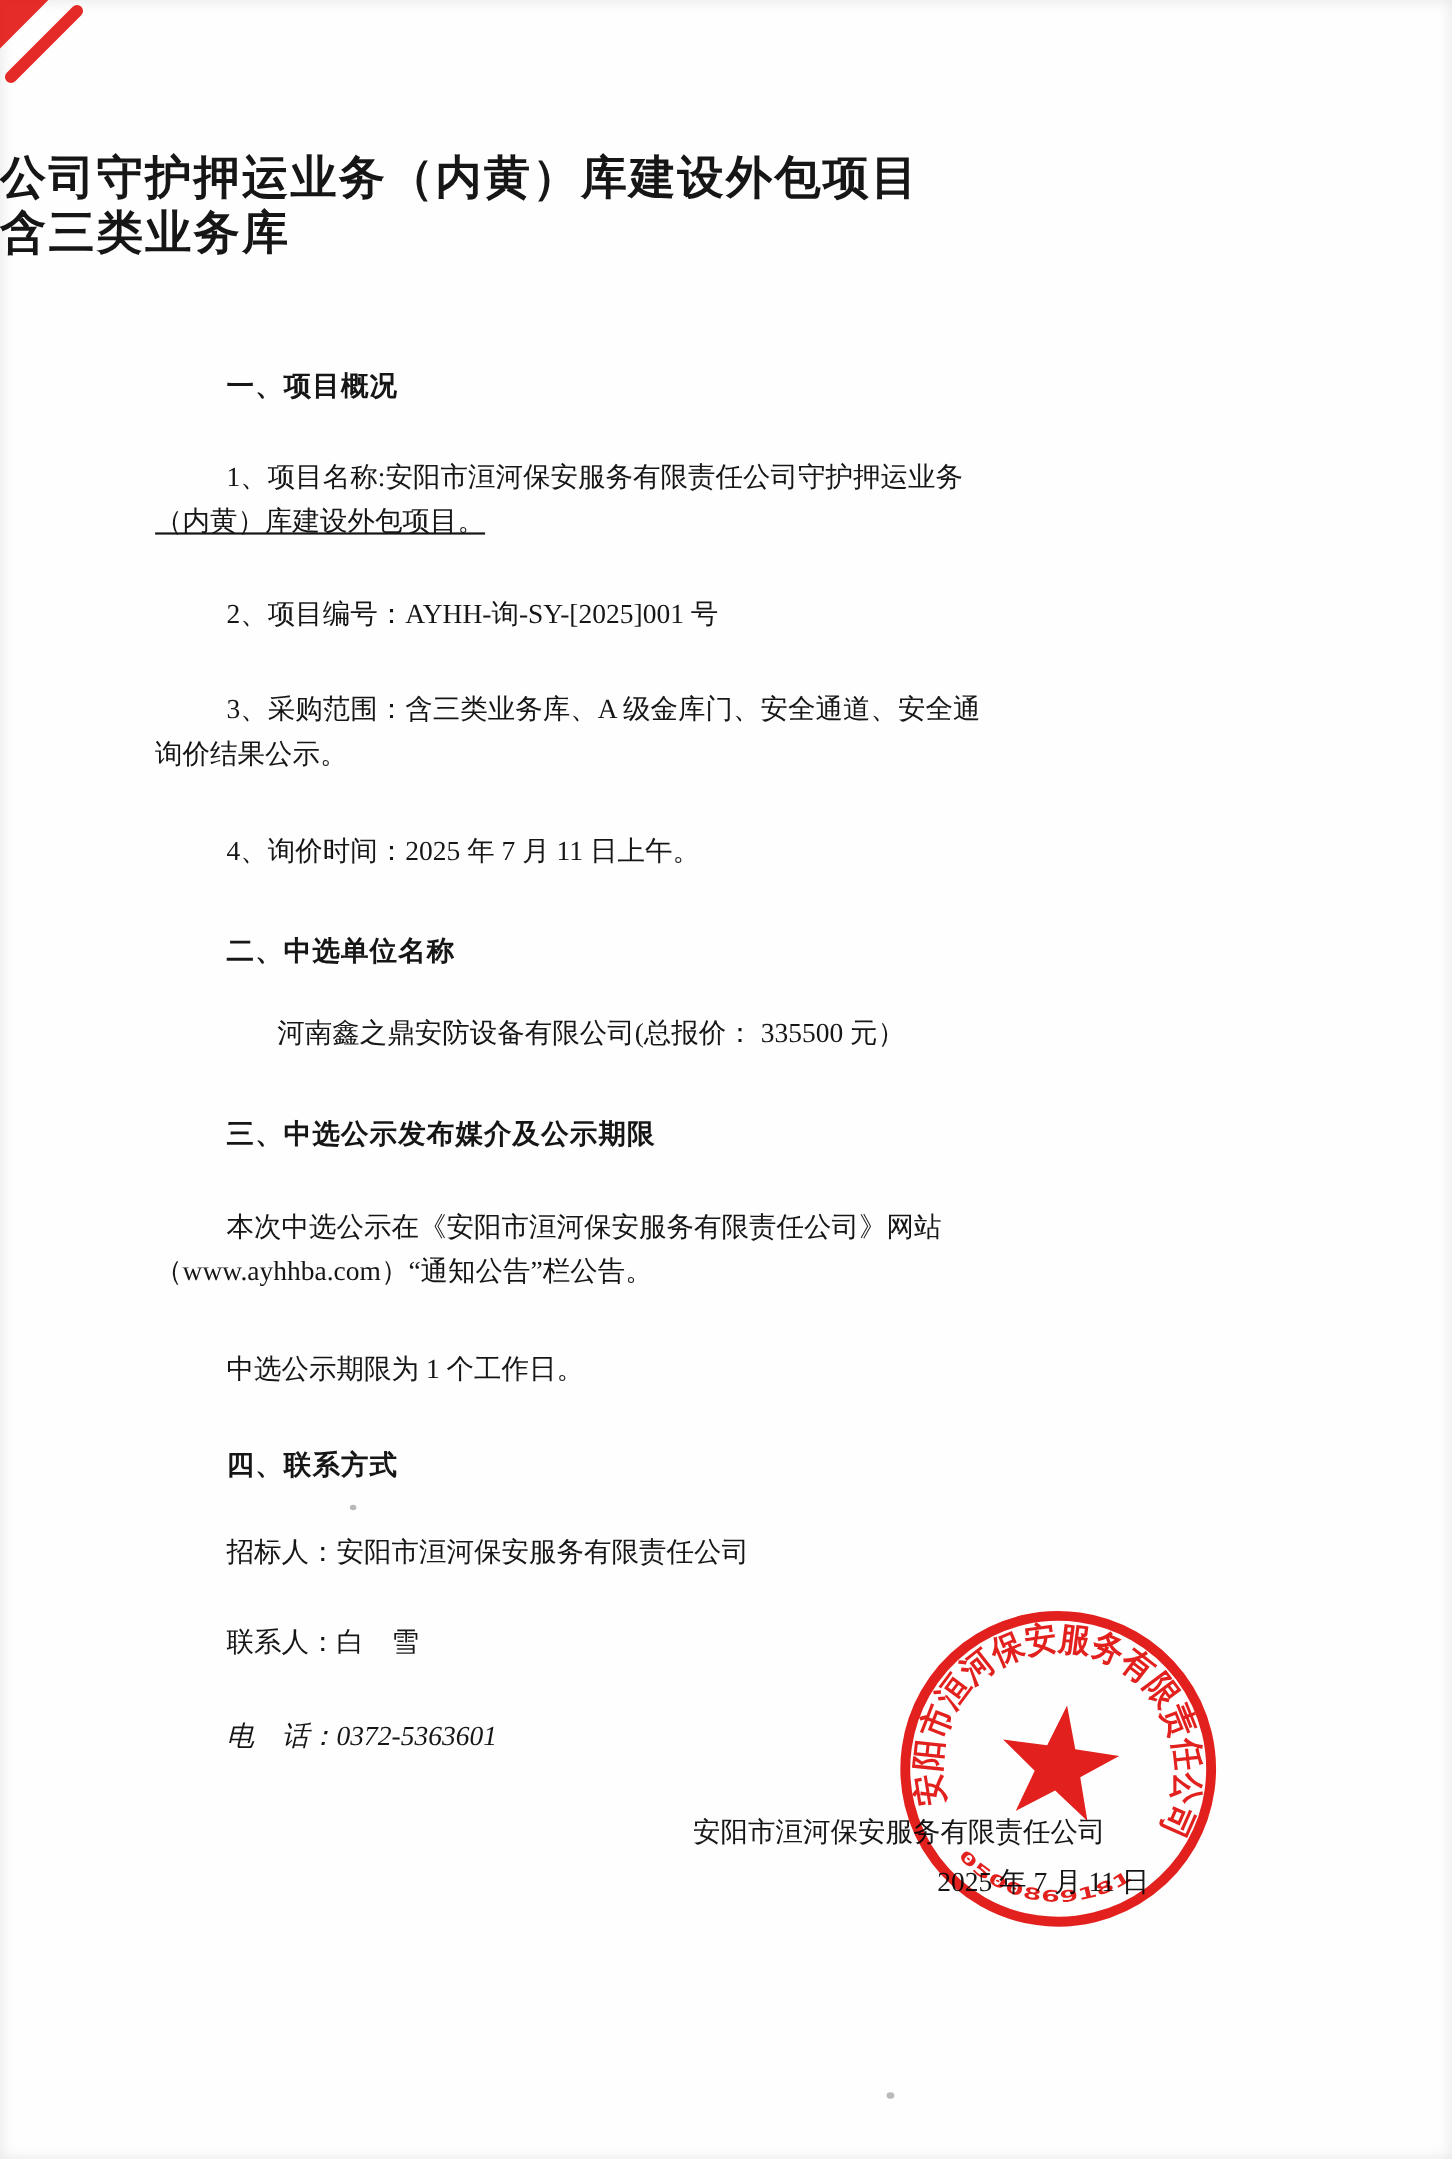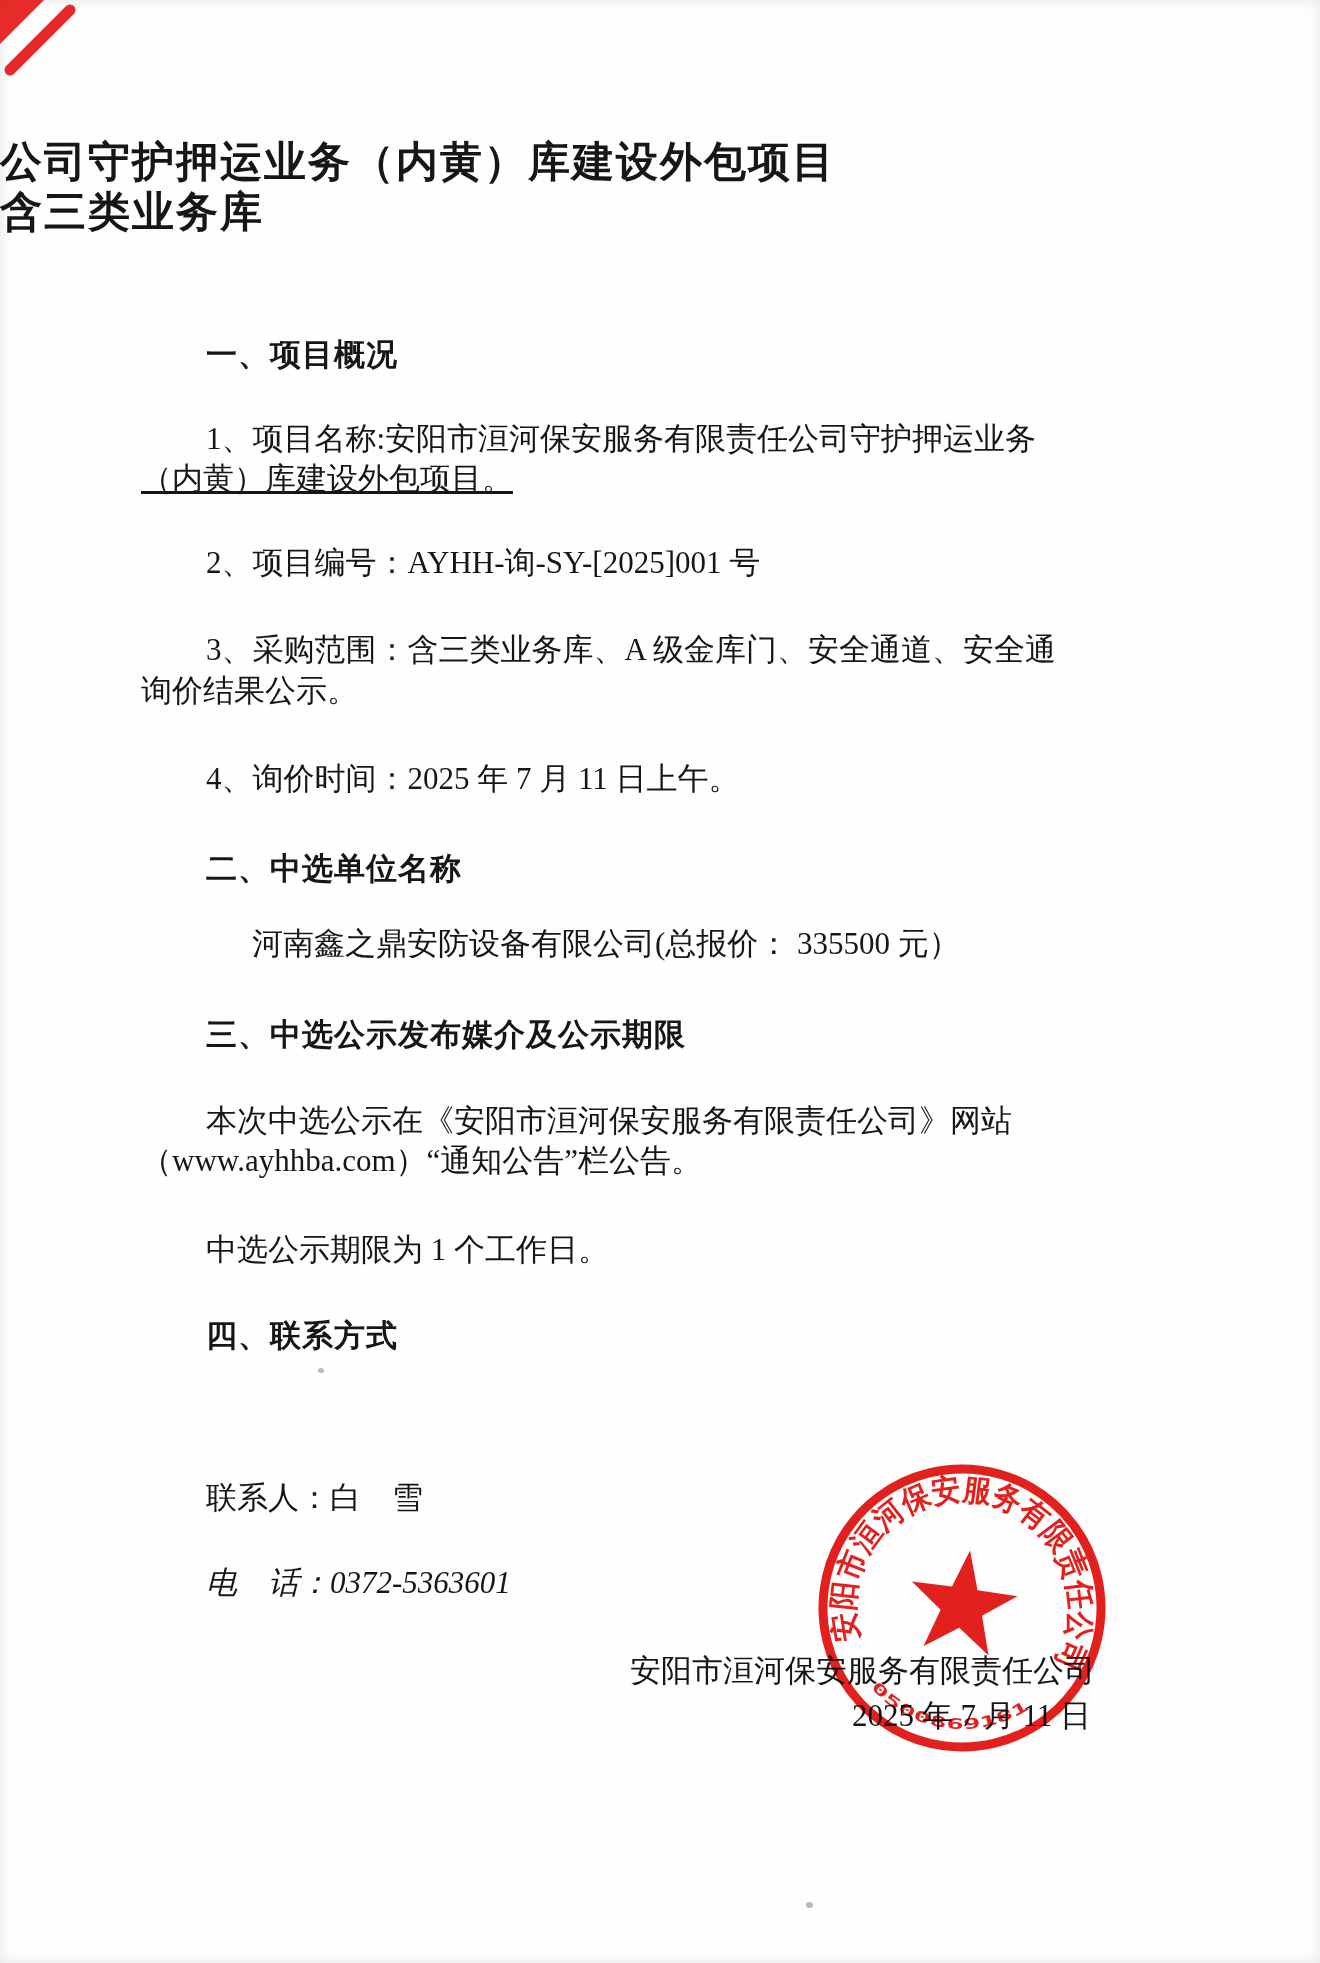--- a/index.html
+++ b/index.html
@@ -9,21 +9,21 @@
     margin:0 auto;
     background:#fefefe;
     overflow:hidden;
     box-shadow:inset 0 0 14px rgba(0,0,0,0.10);
     font-family:"Liberation Serif","DejaVu Serif",serif;
     color:#161616;
   }
   .line{
     position:absolute;
     white-space:pre;
-    font-size:31px;
+    font-size:25px;
     line-height:1.15;
     color:#161616;
   }
   .title{
     left:0;width:100%;
     text-align:left;
     font-weight:bold;
     font-size:42px;
     letter-spacing:2px;
   }
@@ -67,20 +67,21 @@
 
   <div class="line heading body-indent" style="top:851px;">二、中选单位名称</div>
   <div class="line" style="top:926px;left:252px;">河南鑫之鼎安防设备有限公司(总报价： 335500 元）</div>
 
   <div class="line heading body-indent" style="top:1017px;">三、中选公示发布媒介及公示期限</div>
   <div class="line body-indent" style="top:1103px;">本次中选公示在《安阳市洹河保安服务有限责任公司》网站</div>
   <div class="line body-wrap" style="top:1143px;">（www.ayhhba.com）“通知公告”栏公告。</div>
   <div class="line body-indent" style="top:1232px;">中选公示期限为 1 个工作日。</div>
 
   <div class="line heading body-indent" style="top:1318px;">四、联系方式</div>
+  <div class="line body-indent" style="top:1398px;">招标人：安阳市洹河保安服务有限责任公司</div>
   <div class="line body-indent" style="top:1480px;">联系人：白　雪</div>
   <div class="line body-indent" style="top:1565px;font-style:italic;">电　话：0372-5363601</div>
 
   <div class="line" style="top:1653px;left:630px;">安阳市洹河保安服务有限责任公司</div>
   <div class="line" style="top:1698px;left:852px;">2025 年 7 月 11 日</div>
 
   <svg class="seal" viewBox="0 0 300 300">
     <g transform="rotate(8 150 150)" fill="none">
       <circle cx="150" cy="150" r="139" stroke="#e21511" stroke-width="9"></circle>
       <defs>

